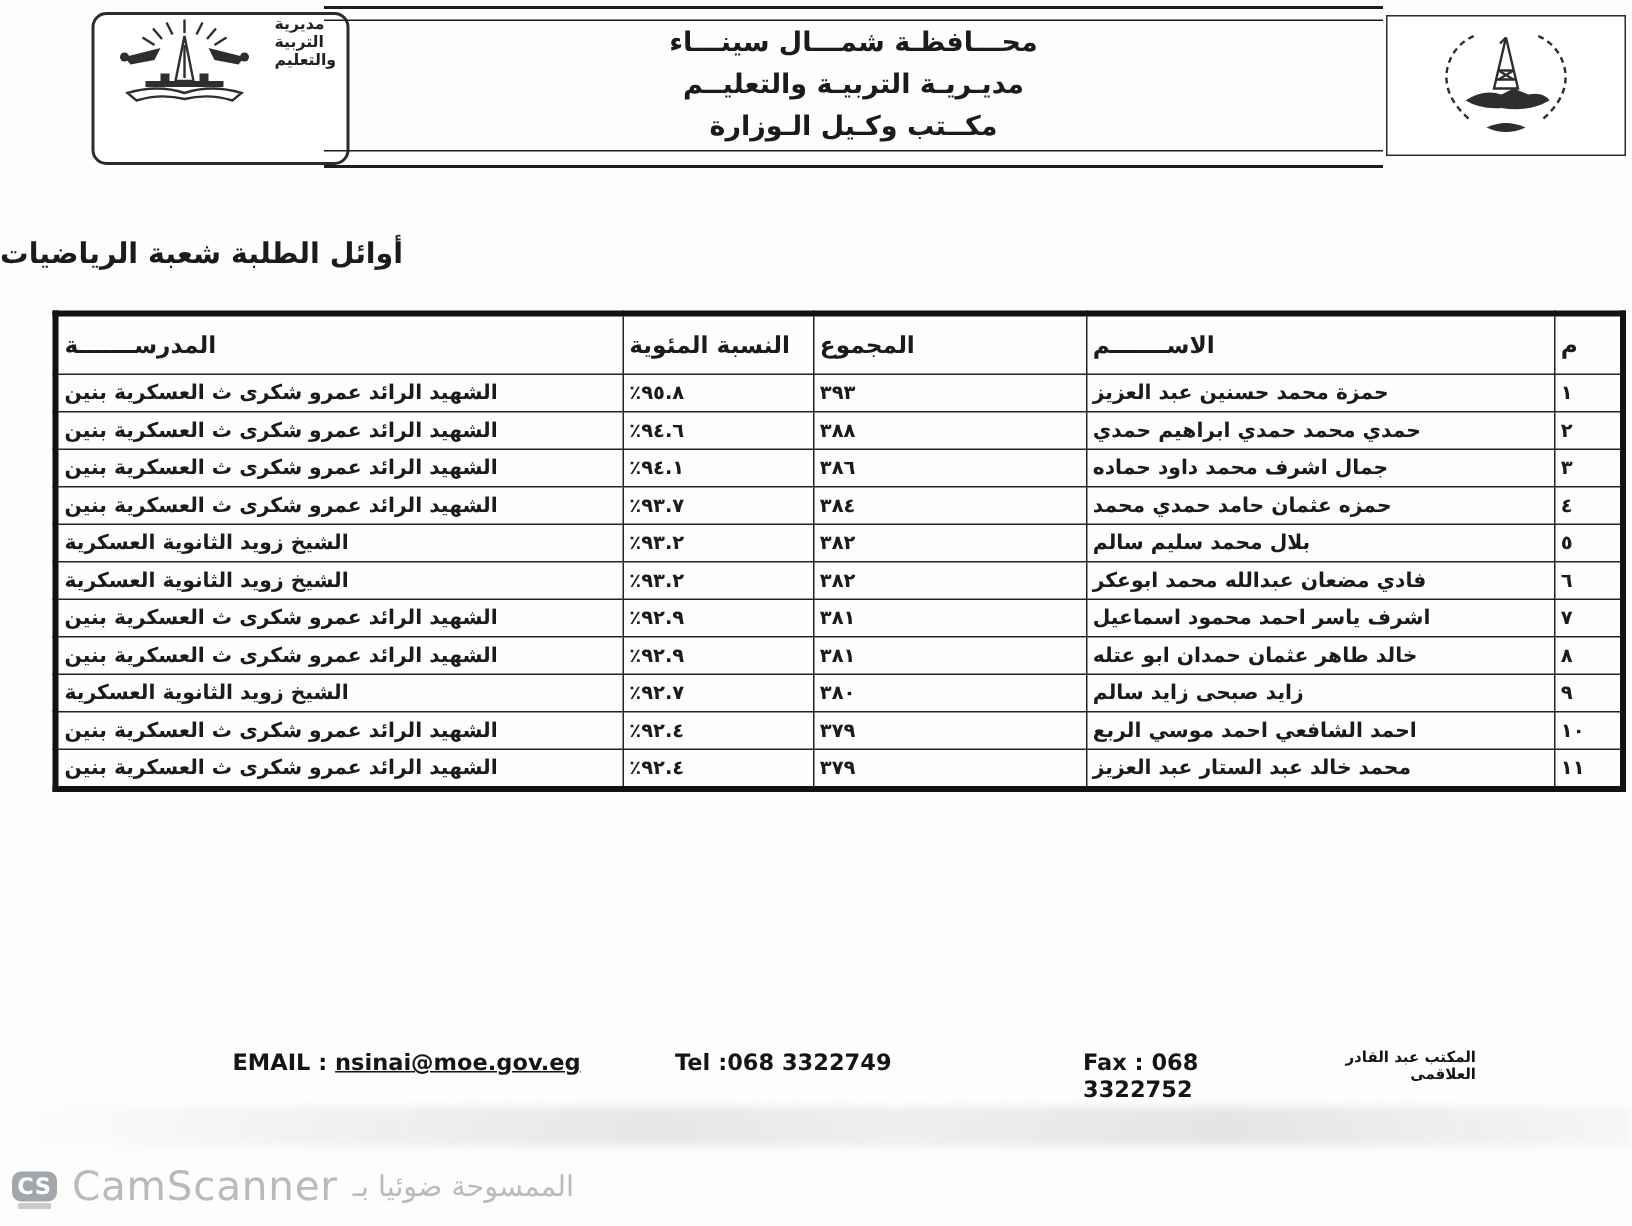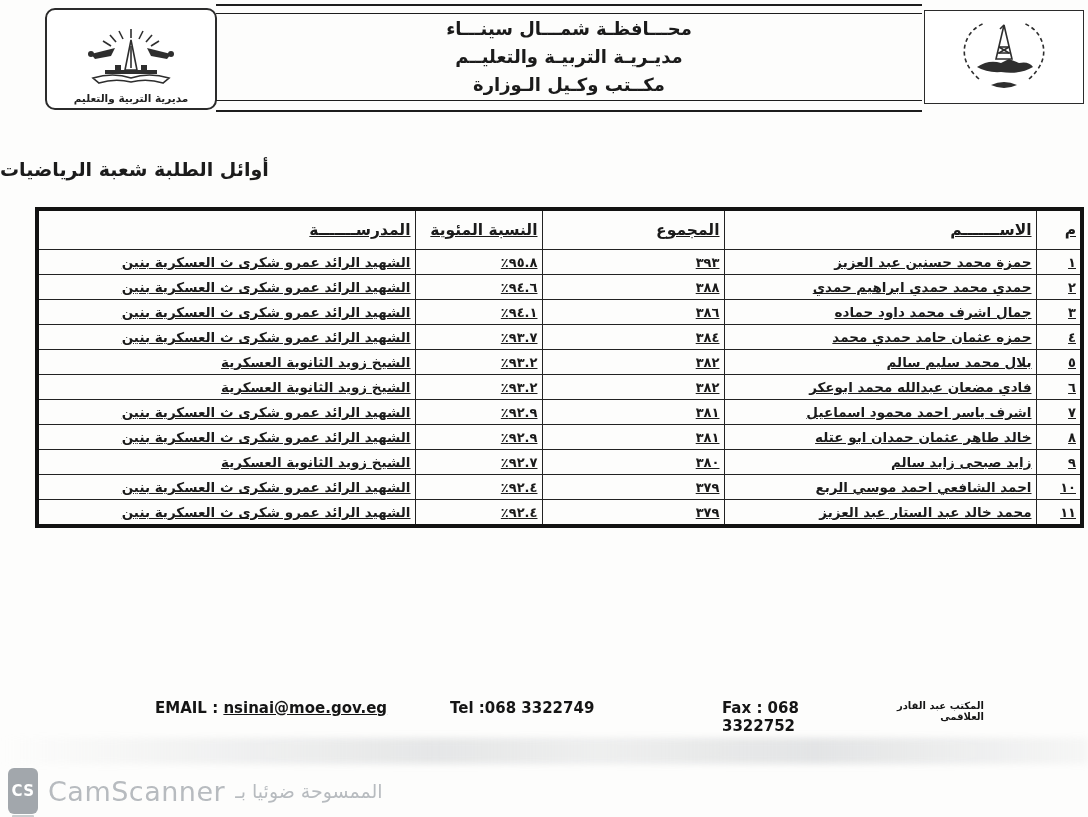--- a/index.html
+++ b/index.html
@@ -6,23 +6,23 @@
   body{
     width:1088px;height:817px;position:relative;overflow:hidden;
     background:#fdfdfc;
     font-family:"DejaVu Sans","Liberation Sans",sans-serif;
     color:#1b1b1b;
   }
   .abs{position:absolute;}
 
   
   .emblem-left{
-    left:45px;top:8px;width:168px;height:98px;
+    left:61px;top:8px;width:168px;height:98px;
     border:2px solid #2b2b2b;border-radius:10px;
-    display:flex;flex-direction:column;align-items:center;justify-content:flex-end;
+    display:flex;flex-direction:row;justify-content:flex-end;
     background:#fff;
   }
   .emblem-left .caption{
     font-size:10.5px;font-weight:bold;color:#222;margin-bottom:4px;letter-spacing:.5px;
   }
   .emblem-right{
     left:924px;top:10px;width:158px;height:92px;
     border:1.5px solid #2b2b2b;background:#fff;
     display:flex;align-items:center;justify-content:center;
   }
@@ -46,22 +46,22 @@
   }
 
   
   .results-table{
     left:35px;top:207px;width:1045px;
     border-collapse:collapse;table-layout:fixed;direction:rtl;
     border:4px solid #121212;
   }
   .results-table th,.results-table td{
     border:1.4px solid #232323;
-    font-weight:bold;text-align:right;vertical-align:middle;
-    padding:0 4px;overflow:hidden;white-space:nowrap;text-decoration:underline;
+    font-weight:bold;text-align:left;vertical-align:middle;
+    padding:0 4px;overflow:hidden;white-space:nowrap;
   }
   .results-table th{height:38px;font-size:15.5px;}
   .results-table td{height:24px;font-size:13.5px;}
   td.num{direction:ltr;font-size:13px;}
   .col-no{width:46px;}
   .col-name{width:312px;}
   .col-total{width:182px;}
   .col-percent{width:127px;}
   .col-school{width:378px;}
 
@@ -77,21 +77,21 @@
   .scan-band{
     left:0;top:738px;width:1088px;height:26px;
     background:linear-gradient(90deg,rgba(210,212,214,0) 0%,rgba(210,212,214,.55) 40%,rgba(210,212,214,.35) 55%,rgba(210,212,214,.6) 75%,rgba(210,212,214,.15) 100%);
     filter:blur(3px);
   }
   .watermark{
     left:8px;top:772px;height:38px;display:flex;align-items:center;gap:10px;
     color:#b7bbbf;
   }
   .cs-badge{
-    width:30px;height:46px;border-radius:6px;background:#a2a7ac;color:#ffffff;
+    width:30px;height:20px;border-radius:6px;background:#a2a7ac;color:#ffffff;
     display:flex;align-items:center;justify-content:center;
     font-size:15px;font-weight:bold;letter-spacing:.5px;position:relative;
   }
   .cs-badge::after{
     content:"";position:absolute;left:4px;bottom:-5px;width:22px;height:4px;background:#c9ccce;border-radius:1px;
   }
   .wm-brand{font-size:27px;color:#b7bbbf;letter-spacing:.5px;}
   .wm-arabic{font-size:19px;color:#b7bbbf;direction:rtl;}
   svg .ln{stroke:#2e2e2e;fill:none;stroke-width:1.6;}
   svg .fl{fill:#2e2e2e;stroke:none;}

